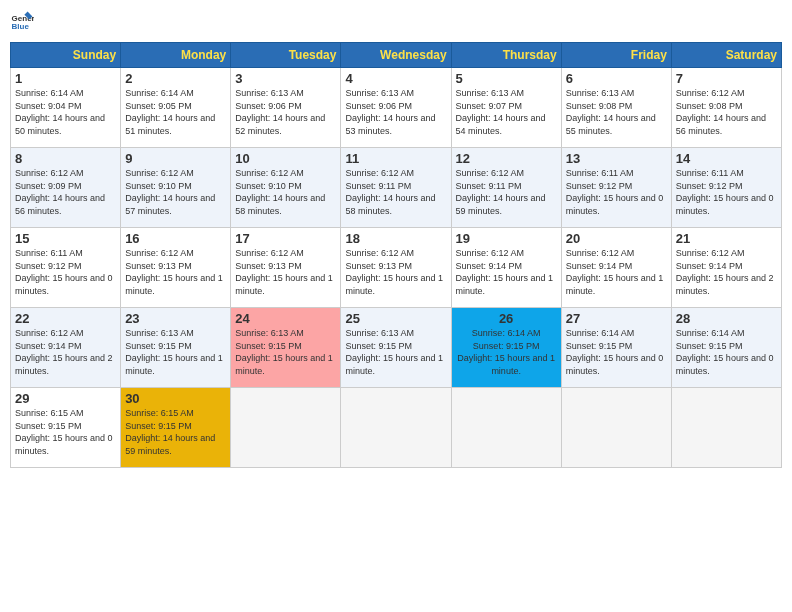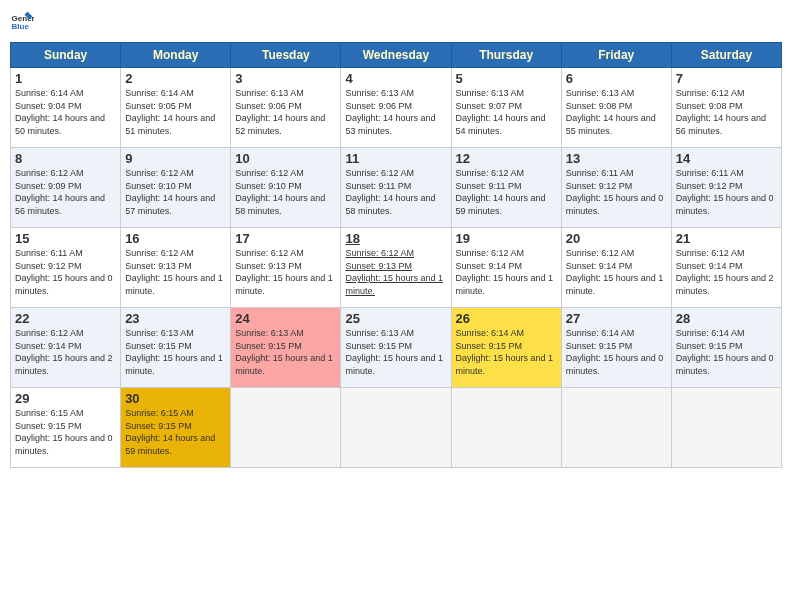--- a/index.html
+++ b/index.html
@@ -38,25 +38,25 @@
       font-size: 14px;
       color: #555;
     }
     table {
       width: 100%;
       border-collapse: collapse;
       table-layout: fixed;
     }
     th {
       background-color: #2a6db5;
-      color: #fef9c3;
+      color: #fde047;
       font-size: 12px;
       font-weight: bold;
       padding: 5px 4px;
-      text-align: center;
+      text-align: right;
       border: 1px solid #1a5a9a;
     }
     td {
       border: 1px solid #ccc;
       vertical-align: top;
       padding: 3px 4px;
       font-size: 9.5px;
       color: #333;
       height: 80px;
       background: #fff;
@@ -179,21 +179,21 @@
           <div class="day-info">Sunrise: 6:11 AM<br>Sunset: 9:12 PM<br>Daylight: 15 hours and 0 minutes.</div>
         </td>
         <td style="background: rgb(255, 255, 255);">
           <span class="day-num">16</span>
           <div class="day-info">Sunrise: 6:12 AM<br>Sunset: 9:13 PM<br>Daylight: 15 hours and 1 minute.</div>
         </td>
         <td style="background: rgb(255, 255, 255);">
           <span class="day-num">17</span>
           <div class="day-info">Sunrise: 6:12 AM<br>Sunset: 9:13 PM<br>Daylight: 15 hours and 1 minute.</div>
         </td>
-        <td style="background: rgb(255, 255, 255); text-decoration: underline;">
+        <td style="background: rgb(255, 255, 255);">
           <span class="day-num">18</span>
           <div class="day-info">Sunrise: 6:12 AM<br>Sunset: 9:13 PM<br>Daylight: 15 hours and 1 minute.</div>
         </td>
         <td style="background: rgb(255, 255, 255);">
           <span class="day-num">19</span>
           <div class="day-info">Sunrise: 6:12 AM<br>Sunset: 9:14 PM<br>Daylight: 15 hours and 1 minute.</div>
         </td>
         <td style="background: rgb(255, 255, 255);">
           <span class="day-num">20</span>
           <div class="day-info">Sunrise: 6:12 AM<br>Sunset: 9:14 PM<br>Daylight: 15 hours and 1 minute.</div>
@@ -213,21 +213,21 @@
           <div class="day-info">Sunrise: 6:13 AM<br>Sunset: 9:15 PM<br>Daylight: 15 hours and 1 minute.</div>
         </td>
         <td style="background: #fca5a5;">
           <span class="day-num">24</span>
           <div class="day-info">Sunrise: 6:13 AM<br>Sunset: 9:15 PM<br>Daylight: 15 hours and 1 minute.</div>
         </td>
         <td style="background: rgb(238, 243, 250);">
           <span class="day-num">25</span>
           <div class="day-info">Sunrise: 6:13 AM<br>Sunset: 9:15 PM<br>Daylight: 15 hours and 1 minute.</div>
         </td>
-        <td style="background: #fde047;">
+        <td style="background: #0ea5e9; text-align: center;">
           <span class="day-num">26</span>
           <div class="day-info">Sunrise: 6:14 AM<br>Sunset: 9:15 PM<br>Daylight: 15 hours and 1 minute.</div>
         </td>
         <td style="background: rgb(238, 243, 250);">
           <span class="day-num">27</span>
           <div class="day-info">Sunrise: 6:14 AM<br>Sunset: 9:15 PM<br>Daylight: 15 hours and 0 minutes.</div>
         </td>
         <td style="background: rgb(238, 243, 250);">
           <span class="day-num">28</span>
           <div class="day-info">Sunrise: 6:14 AM<br>Sunset: 9:15 PM<br>Daylight: 15 hours and 0 minutes.</div>

